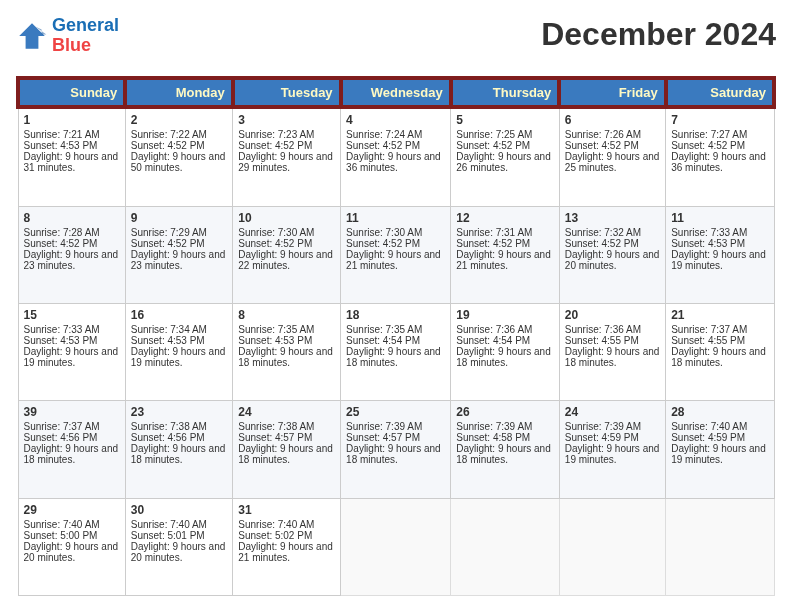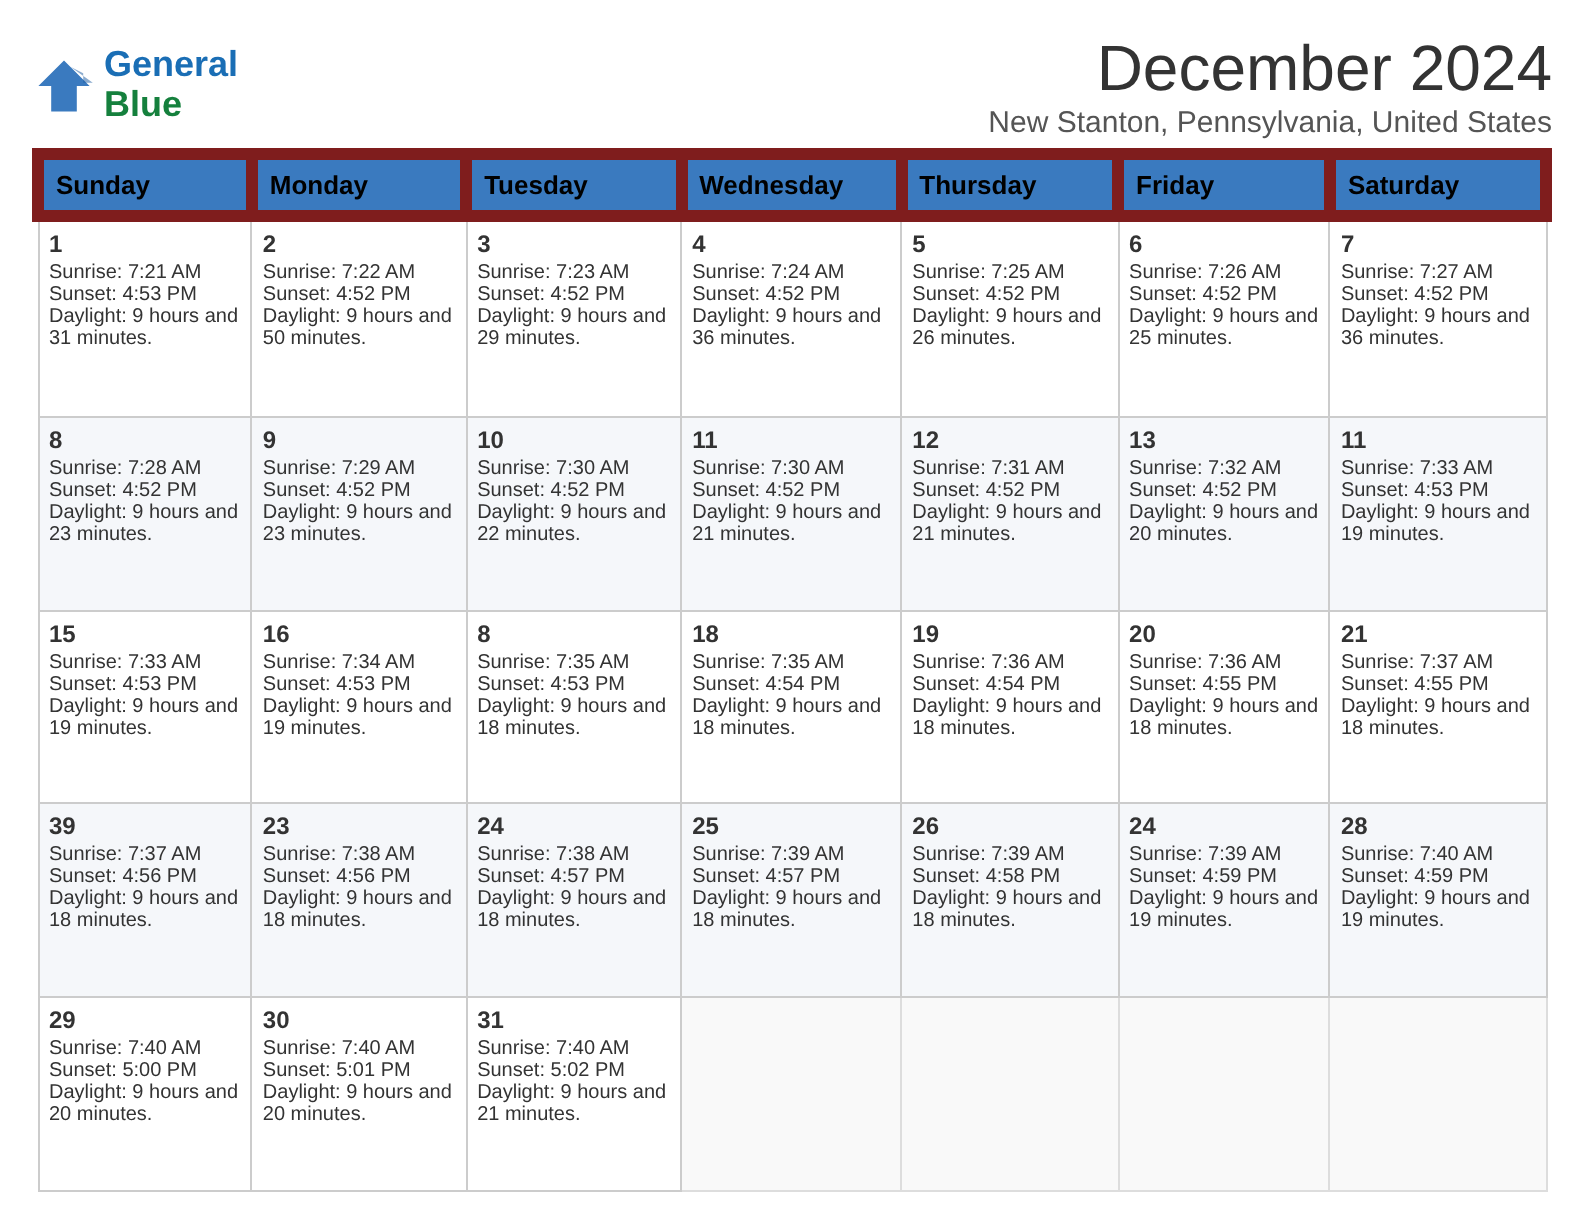--- a/index.html
+++ b/index.html
@@ -12,23 +12,23 @@
     }
     .page {
       width: 792px;
       height: 612px;
       padding: 16px;
       display: flex;
       flex-direction: column;
     }
     .header {
       display: flex;
-      align-items: center;
+      align-items: flex-start;
       justify-content: space-between;
-      margin-bottom: 4px;
+      margin-bottom: 20px;
     }
     .logo {
       display: flex;
       align-items: center;
       gap: 4px;
     }
     .logo-text {
       font-size: 18px;
       font-weight: bold;
       color: #333;
@@ -39,40 +39,40 @@
     }
     .logo-icon {
       width: 32px;
       height: 32px;
     }
     .title-area {
       text-align: right;
     }
     .month-title {
       font-size: 32px;
-      font-weight: normal;
+      font-weight: bold;
       color: #333;
     }
     .location {
       font-size: 15px;
       color: #555;
     }
     .calendar-table {
       width: 100%;
       border-collapse: collapse;
       flex: 1;
     }
     .calendar-table th {
       background-color: #3a7abf;
-      color: #000000;
-      text-align: left;
+      color: #fef9c3;
+      text-align: right;
       padding: 5px 6px;
       font-size: 13px;
       font-weight: bold;
-      border: 6px solid #7f1d1d;
+      border: 4px solid #7f1d1d;
     }
     .calendar-table td {
       border: 1px solid #ccc;
       vertical-align: top;
       padding: 4px 5px;
       font-size: 10px;
       color: #333;
       width: 113px;
       min-height: 70px;
       background: #fff;
@@ -98,26 +98,25 @@
 
 <div class="page">
   <div class="header">
     <div class="logo">
       <svg class="logo-icon" viewBox="0 0 40 40">
         <polygon points="20,4 36,20 28,20 28,36 12,36 12,20 4,20" fill="#3a7abf"></polygon>
         <polygon points="24,8 38,18 32,18 32,12" fill="#1a5a9f" opacity="0.5"></polygon>
       </svg>
       <div class="logo-text">
         <div><span>General</span></div>
-        <div><span style="color:#15803d">Blue</span></div>
+        <div><span style="color:#ef4444">Blue</span></div>
       </div>
     </div>
     <div class="title-area">
       <div class="month-title">December 2024</div>
-      <div class="location">New Stanton, Pennsylvania, United States</div>
     </div>
   </div>
 
   <table class="calendar-table">
     <thead>
       <tr>
         <th>Sunday</th>
         <th>Monday</th>
         <th>Tuesday</th>
         <th>Wednesday</th>

